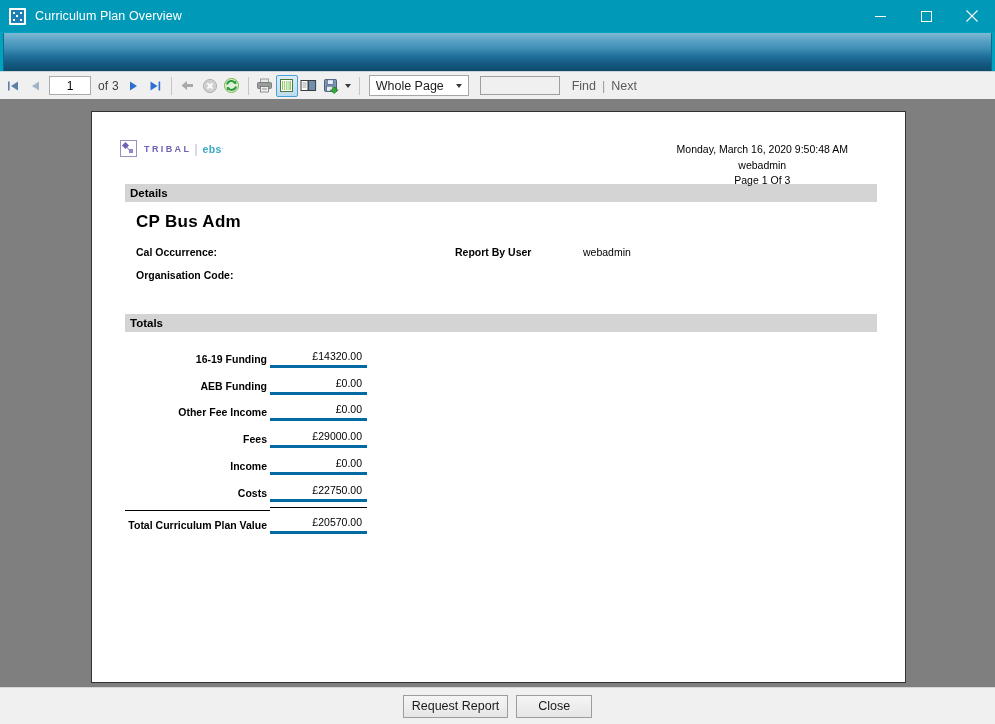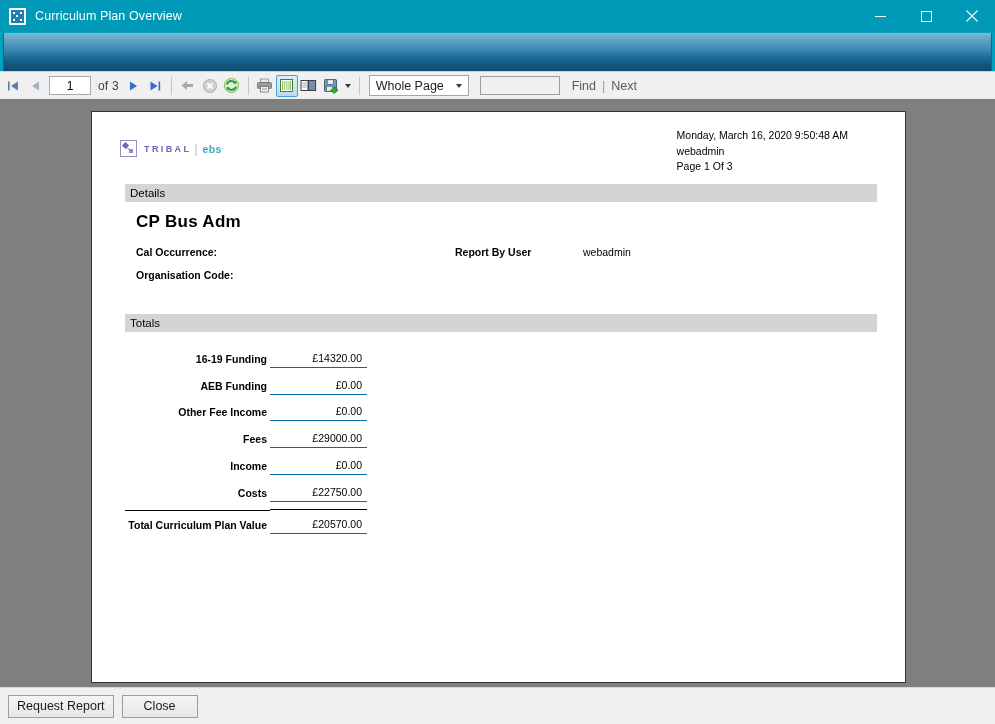--- a/index.html
+++ b/index.html
@@ -192,33 +192,33 @@
     color: #6f63b5;
   }
   .logo-pipe { color: #b9b4d8; margin: 0 5px 0 3px; font-size: 12px; }
   .logo-ebs {
     font-size: 10.5px; color: #3aa8c6; font-weight: bold;
     letter-spacing: 0.3px;
   }
   .logo-tm { font-size: 7px; vertical-align: super; color: #3aa8c6; }
 
   .head-right {
-    position: absolute; right: 57px; top: 16px;
-    text-align: left;
+    position: absolute; right: 57px; top: 30px;
+    text-align: center;
     font-size: 10.5px; color: #000000;
     line-height: 15.5px;
   }
 
   .band {
     margin: 0 28px 0 33px;
     background: #d4d4d4;
     height: 18px;
     display: flex; align-items: center;
     padding-left: 5px;
-    font-size: 11.5px; font-weight: normal; color: #000000;
+    font-size: 11.5px; font-weight: bold; color: #000000;
   }
 
   .details-body {
     position: relative;
     margin: 0 28px 0 33px;
     height: 112px;
   }
   .plan-title {
     position: absolute; left: 11px; top: 10px;
     font-size: 17px; font-weight: bold; color: #000000;
@@ -249,39 +249,39 @@
   .trow .t-lbl {
     width: 145px; flex: 0 0 145px;
     text-align: right;
     font-size: 10.5px; font-weight: bold; color: #000;
     padding-bottom: 3px; padding-right: 3px;
   }
   .trow .t-val {
     width: 97px; flex: 0 0 97px;
     text-align: right;
     font-size: 10.5px; color: #000;
-    border-bottom: 1px solid #0369a1;
+    border-bottom: 3px solid #0369a1;
     padding-bottom: 3px; padding-right: 5px;
   }
   .trow.grand { margin-top: 5px; }
   .trow.grand .t-lbl {
     border-top: 1px solid #000;
     padding-top: 8px; padding-bottom: 3px;
   }
   .trow.grand .t-val {
     border-top: 1px solid #000;
     padding-top: 8px;
   }
 
   
   .footer {
     flex: 0 0 37px; height: 37px;
     background: #f0f0f0;
     border-top: 1px solid #d6d6d6;
-    display: flex; align-items: center; justify-content: flex-start;
+    display: flex; align-items: center; justify-content: center;
     padding-right: 8px;
   }
   .btn {
     height: 23px;
     min-width: 76px;
     background: linear-gradient(to bottom,#f5f5f5,#e6e6e6);
     border: 1px solid #9d9d9d;
     font-family: "Liberation Sans", sans-serif;
     font-size: 12.5px; color: #1b1b1b;
     display: flex; align-items: center; justify-content: center;

